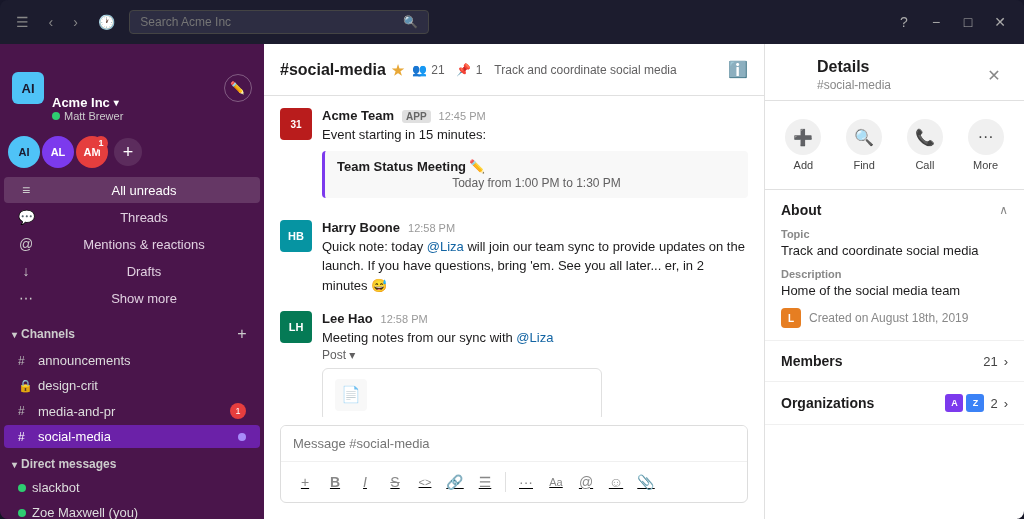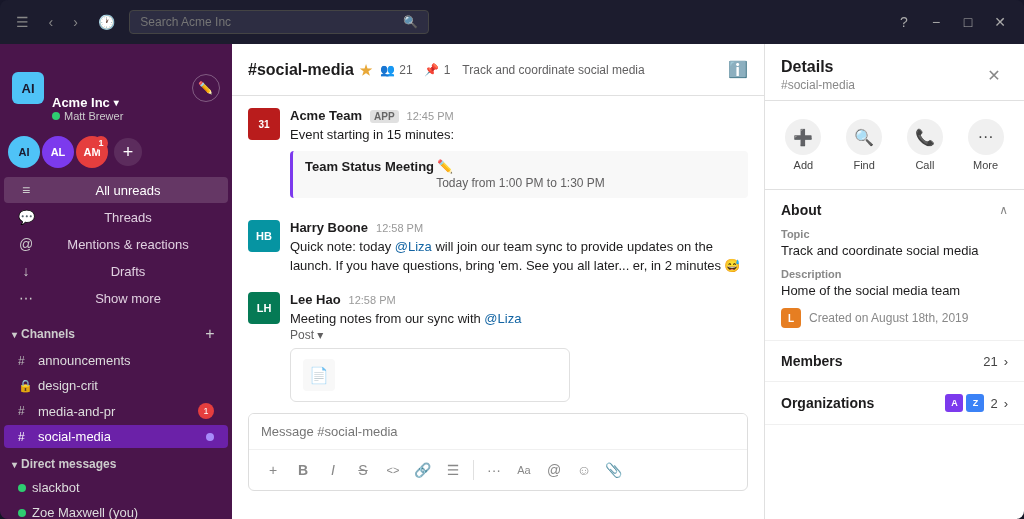--- a/index.html
+++ b/index.html
@@ -63,21 +63,21 @@
     
     
     .main-layout {
       display: flex;
       flex: 1;
       overflow: hidden;
     }
     
     
     .sidebar {
-      width: 232px;
+      width: 264px;
       background: #4a154b;
       display: flex;
       flex-direction: column;
       flex-shrink: 0;
       overflow-y: auto;
       padding-bottom: 10px;
     }
     .sidebar::-webkit-scrollbar { width: 4px; }
     .sidebar::-webkit-scrollbar-thumb { background: rgba(255,255,255,0.2); border-radius: 2px; }
     
@@ -327,22 +327,23 @@
       display: flex; align-items: center; justify-content: center;
       font-size: 16px; color: #7c3aed;
     }
     .file-info .file-name { font-weight: 600; color: #1d1c1d; font-size: 12px; }
     .file-info .file-meta { color: #999; font-size: 11px; }
     
     .post-link { color: #616061; font-size: 12px; cursor: pointer; display: flex; align-items: center; gap: 4px; }
     
     
     .message-input-area {
-      padding: 8px 16px 28px;
+      padding: 8px 16px 16px;
       flex-shrink: 0;
+      text-decoration: underline;
     }
     .message-input-box {
       border: 1px solid #ddd;
       border-radius: 6px;
       overflow: hidden;
     }
     .message-input {
       width: 100%;
       padding: 10px 12px;
       border: none;
@@ -382,21 +383,21 @@
     .details-panel::-webkit-scrollbar { width: 4px; }
     .details-panel::-webkit-scrollbar-thumb { background: #ddd; border-radius: 2px; }
     
     .details-header {
       display: flex;
       align-items: center;
       padding: 14px 16px 8px;
       border-bottom: 1px solid #e0e0e0;
       flex-shrink: 0;
     }
-    .details-title-group { flex: 1; }
+    .details-title-group { flex: 1; margin-left: 36px; }
     .details-title { font-weight: 700; font-size: 16px; color: #1d1c1d; }
     .details-subtitle { font-size: 12px; color: #888; margin-top: 2px; }
     .details-close {
       background: none; border: none;
       color: #888; cursor: pointer; font-size: 16px;
       width: 28px; height: 28px;
       border-radius: 4px;
       display: flex; align-items: center; justify-content: center;
     }
     

